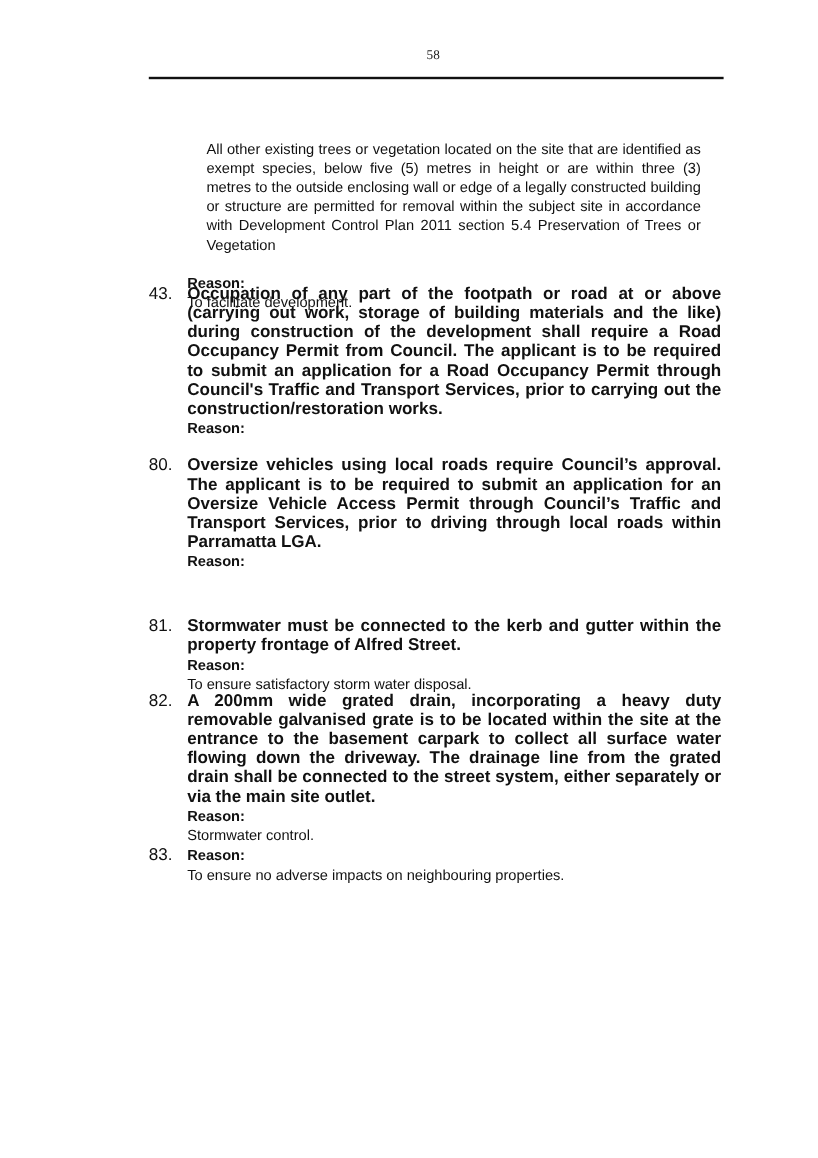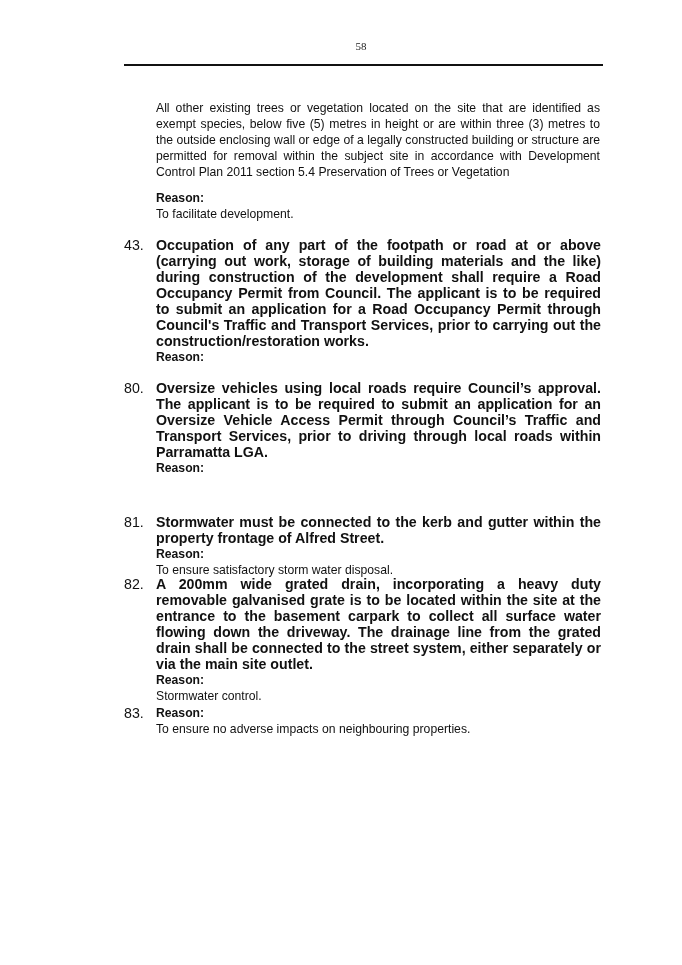--- a/index.html
+++ b/index.html
@@ -37,21 +37,21 @@
       position: absolute;
       top: 100px;
       left: 156px;
       width: 444px;
       font-size: 12.2px;
       line-height: 16px;
       text-align: justify;
       text-align-last: left;
     }
     .intro .body-text {
-      margin: 0;
+      margin: 16px;
     }
     .intro .reason {
       margin-top: 10px;
     }
     .reason {
       font-size: 12.2px;
       line-height: 16px;
       display: flex;
       flex-direction: column;
     }

